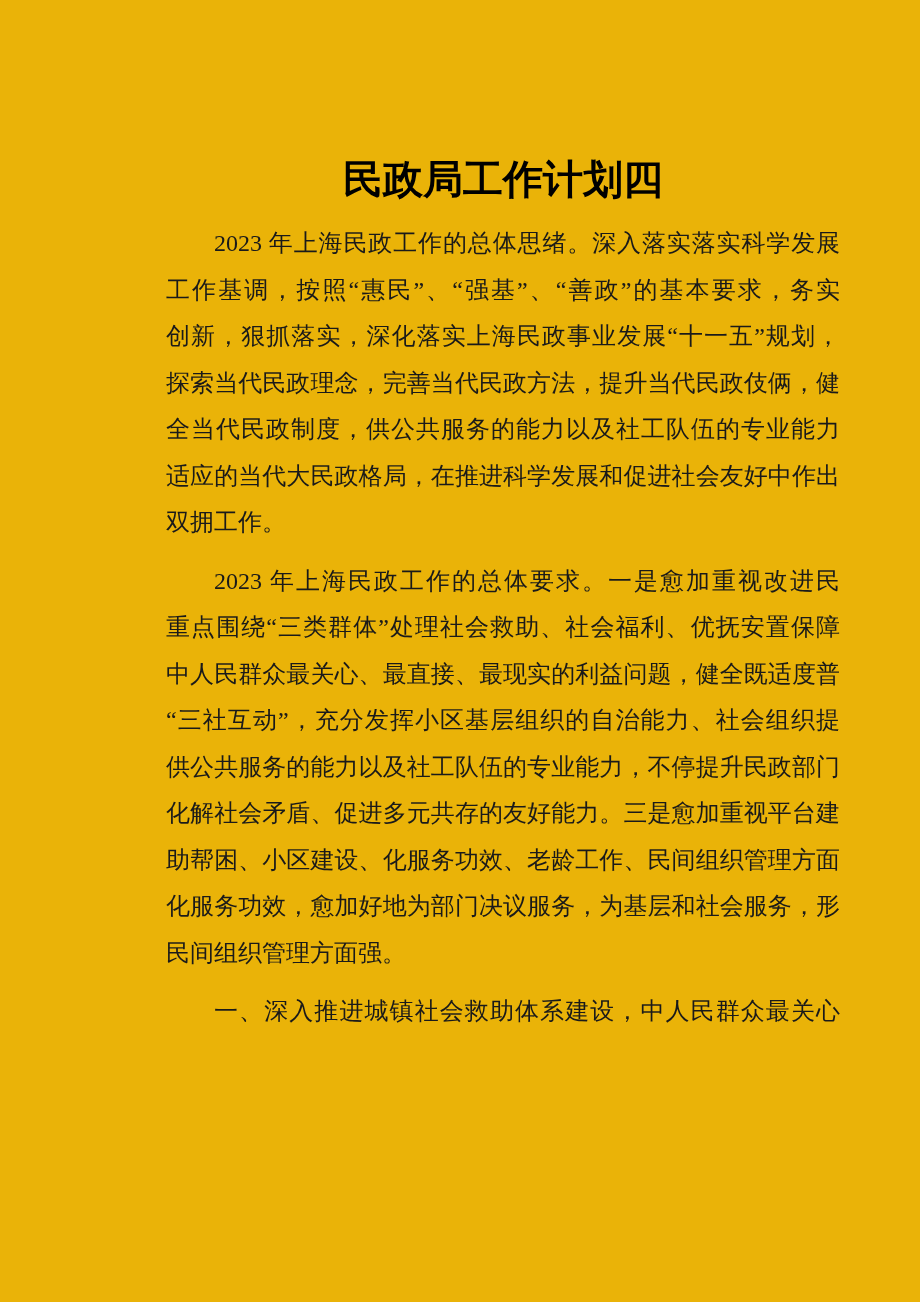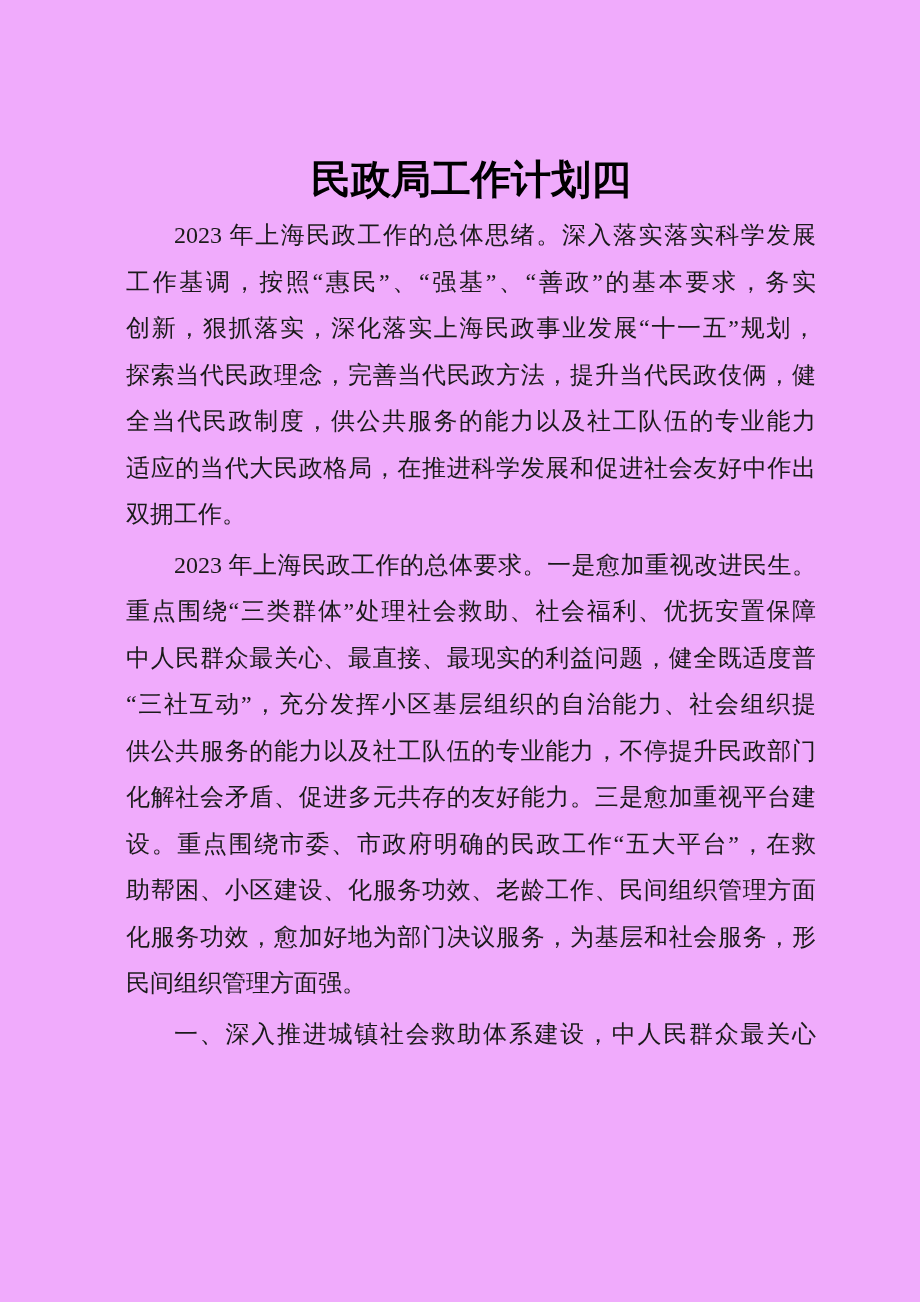--- a/index.html
+++ b/index.html
@@ -27,61 +27,60 @@
     color: #000000;
     letter-spacing: 0;
   }
   .doc-body {
     margin-left: 122px;
     width: 698px;
     color: #1a1a1a;
     font-size: 24px;
   }
   .paragraph {
-    margin: 4px;
+    margin: 12px;
     padding: 0;
   }
   .line {
     line-height: 46.5px;
     height: 46.5px;
     text-align: justify;
     text-align-last: left;
     text-justify: inter-character;
     overflow: hidden;
   }
   .line.full {
     text-align-last: justify;
   }
   .line.indent {
     text-indent: 48px;
   }
 </style>
 </head>
 <body>
 
-<div class="page" style="background: #f0abfc;">
+<div class="page" style="background: #eab308; padding-left: 32px;">
   <h1 class="doc-title" style="color: rgb(0, 0, 0);">民政局工作计划四</h1>
   <div class="doc-body" id="doc-body" style="color: rgb(26, 26, 26);">
       <div class="paragraph">
         <div class="line indent full">2023 年上海民政工作的总体思绪。深入落实落实科学发展</div>
         <div class="line full">工作基调，按照“惠民”、“强基”、“善政”的基本要求，务实</div>
         <div class="line full">创新，狠抓落实，深化落实上海民政事业发展“十一五”规划，</div>
         <div class="line full">探索当代民政理念，完善当代民政方法，提升当代民政伎俩，健</div>
         <div class="line full">全当代民政制度，供公共服务的能力以及社工队伍的专业能力</div>
         <div class="line full">适应的当代大民政格局，在推进科学发展和促进社会友好中作出</div>
         <div class="line">双拥工作。</div>
       </div>
       <div class="paragraph">
         <div class="line indent full">2023 年上海民政工作的总体要求。一是愈加重视改进民生。</div>
         <div class="line full">重点围绕“三类群体”处理社会救助、社会福利、优抚安置保障</div>
         <div class="line full">中人民群众最关心、最直接、最现实的利益问题，健全既适度普</div>
         <div class="line full">“三社互动”，充分发挥小区基层组织的自治能力、社会组织提</div>
         <div class="line full">供公共服务的能力以及社工队伍的专业能力，不停提升民政部门</div>
         <div class="line full">化解社会矛盾、促进多元共存的友好能力。三是愈加重视平台建</div>
-        <div class="line full">设。重点围绕市委、市政府明确的民政工作“五大平台”，在救</div>
         <div class="line full">助帮困、小区建设、化服务功效、老龄工作、民间组织管理方面强</div>
         <div class="line full">化服务功效，愈加好地为部门决议服务，为基层和社会服务，形</div>
         <div class="line">民间组织管理方面强。</div>
       </div>
       <div class="paragraph">
         <div class="line indent full">一、深入推进城镇社会救助体系建设，中人民群众最关心</div>
       </div>
     </div>
 </div>
 

